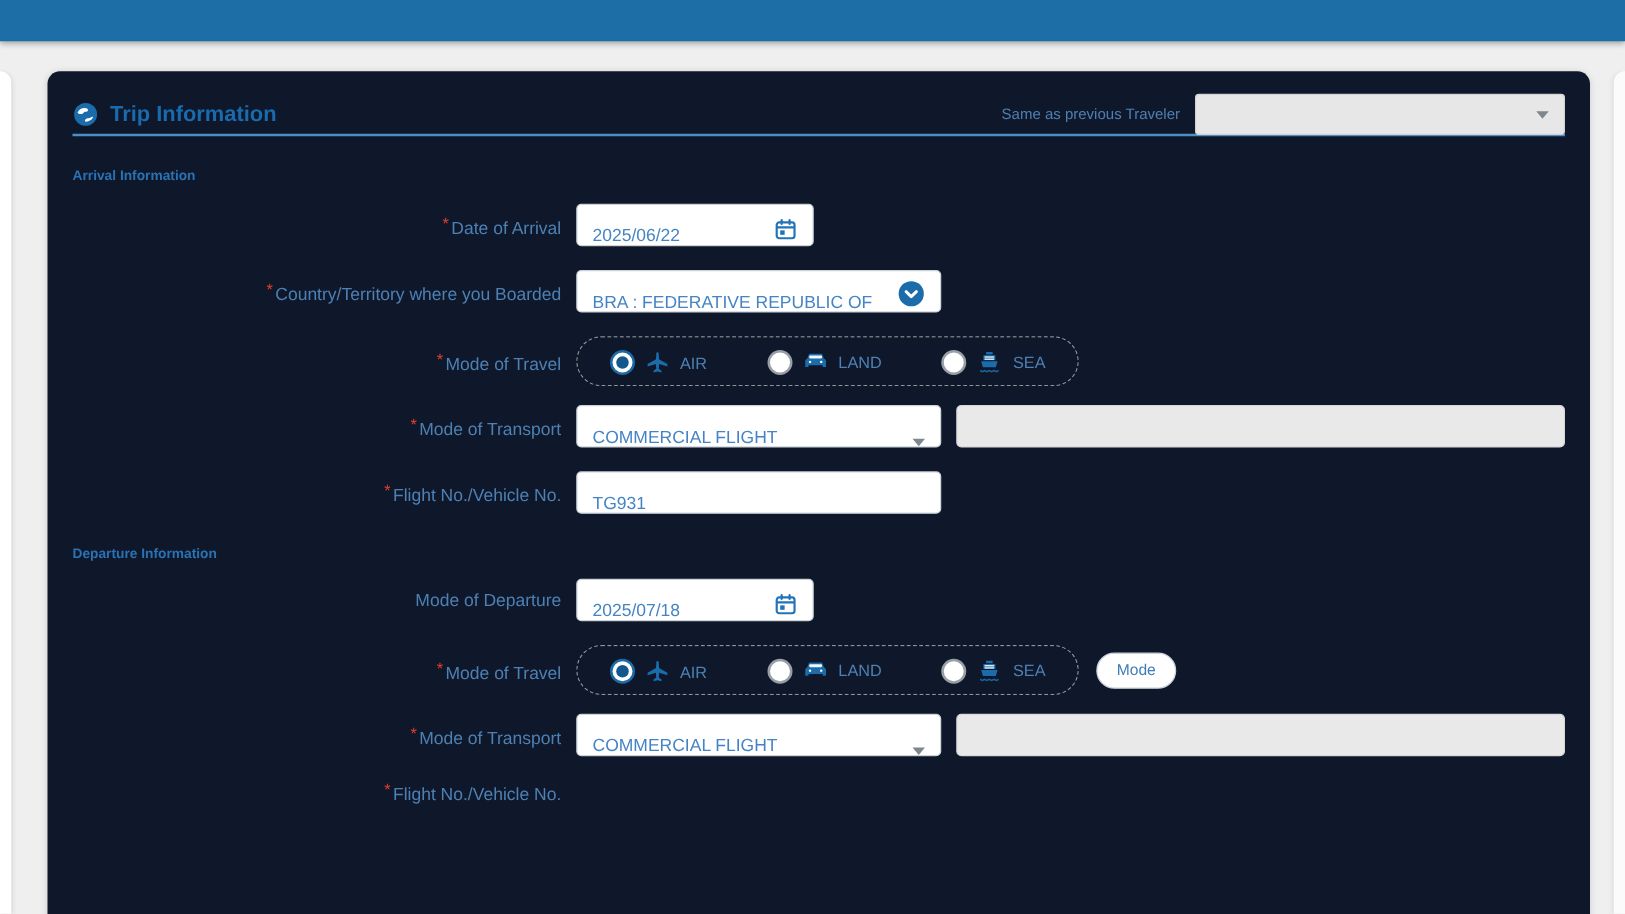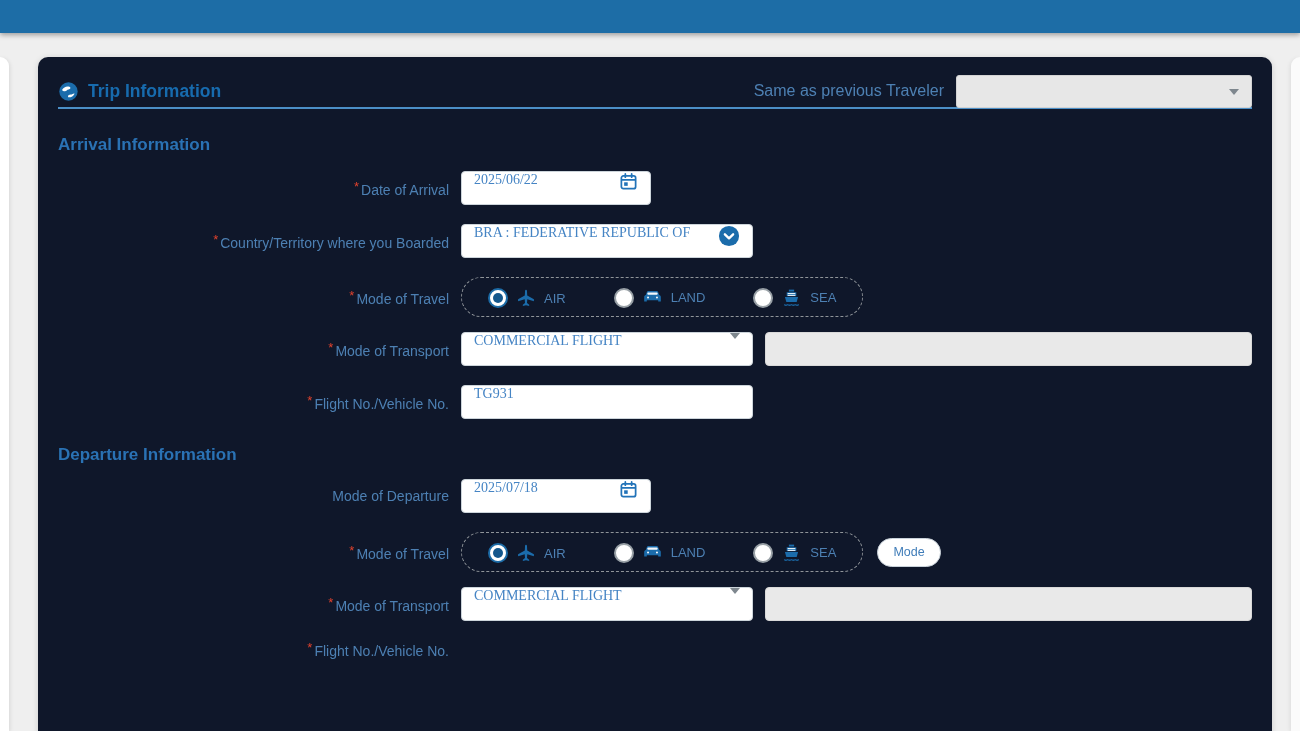--- a/index.html
+++ b/index.html
@@ -16,37 +16,37 @@
 
   .card { position:absolute; left:38px; top:57px; width:1234px; height:697px; background:#0f172a;
           border-radius:10px 10px 0 0; box-shadow:0 1px 6px rgba(0,0,0,.14); padding:12px 20px; }
 
   .card-header { display:flex; justify-content:space-between; align-items:center;
                  padding:12px 0 6px 0; height:40px; border-bottom:2px solid #4b8fc7; }
   .card-title { display:flex; align-items:center; gap:9px; color:#176bae; font-size:17.5px; font-weight:700; }
   .card-title svg { display:block; }
 
   .same-wrap { display:flex; align-items:center; gap:12px; }
-  .same-label { color:#4d80b3; font-size:16px; }
+  .same-label { color:#4d80b3; font-size:12px; }
   .dis-select { width:296px; height:33px; background:#e7e7e7; border:1px solid #d3d3d3; border-radius:3px;
                 position:relative; }
   .caret { width:0; height:0; border-left:5px solid transparent; border-right:5px solid transparent;
            border-top:6px solid #7e878e; }
   .dis-select .caret { position:absolute; right:12px; top:13px; }
 
-  .section-title { color:#2a72b4; font-size:17px; font-weight:700; margin-top:26px; }
+  .section-title { color:#2a72b4; font-size:11px; font-weight:700; margin-top:26px; }
 
   .rows { margin-top:16px; }
   .row { display:flex; align-items:center; margin-bottom:19px; }
   .lbl { width:391px; text-align:right; color:#4d80b3; font-size:14px; flex:none; padding-right:0; }
   .req { color:#e0422d; font-size:13px; vertical-align:4px; margin-right:2px; }
   .ctrl { margin-left:12px; display:flex; align-items:center; flex:1; }
 
   .input { height:34px; border:1px solid #ccd4da; border-radius:4px; background:#fff;
-           display:flex; align-items:flex-start; padding:0 12px; color:#4584c4; font-size:14px;font-family:Liberation Serif, serif; }
+           display:flex; align-items:flex-end; padding:0 12px; color:#4584c4; font-size:14px; }
   .w-date { width:190px; justify-content:space-between; }
   .w-med  { width:292px; }
   .sel    { width:292px; justify-content:space-between; }
   .dis-input { flex:1; height:34px; margin-left:12px; background:#e9e9e9; border:1px solid #d9d9d9; border-radius:4px; }
 
   .focused { border:2px solid #2d6fa6; border-radius:5px; }
   .caret-line { display:inline-block; width:1px; height:17px; background:#333; margin-left:1px; }
 
   .radio-group { display:flex; align-items:flex-end; gap:48px; border:1.6px dashed #8f9499;
                  border-radius:9999px; padding:8px 26px; height:40px; }

